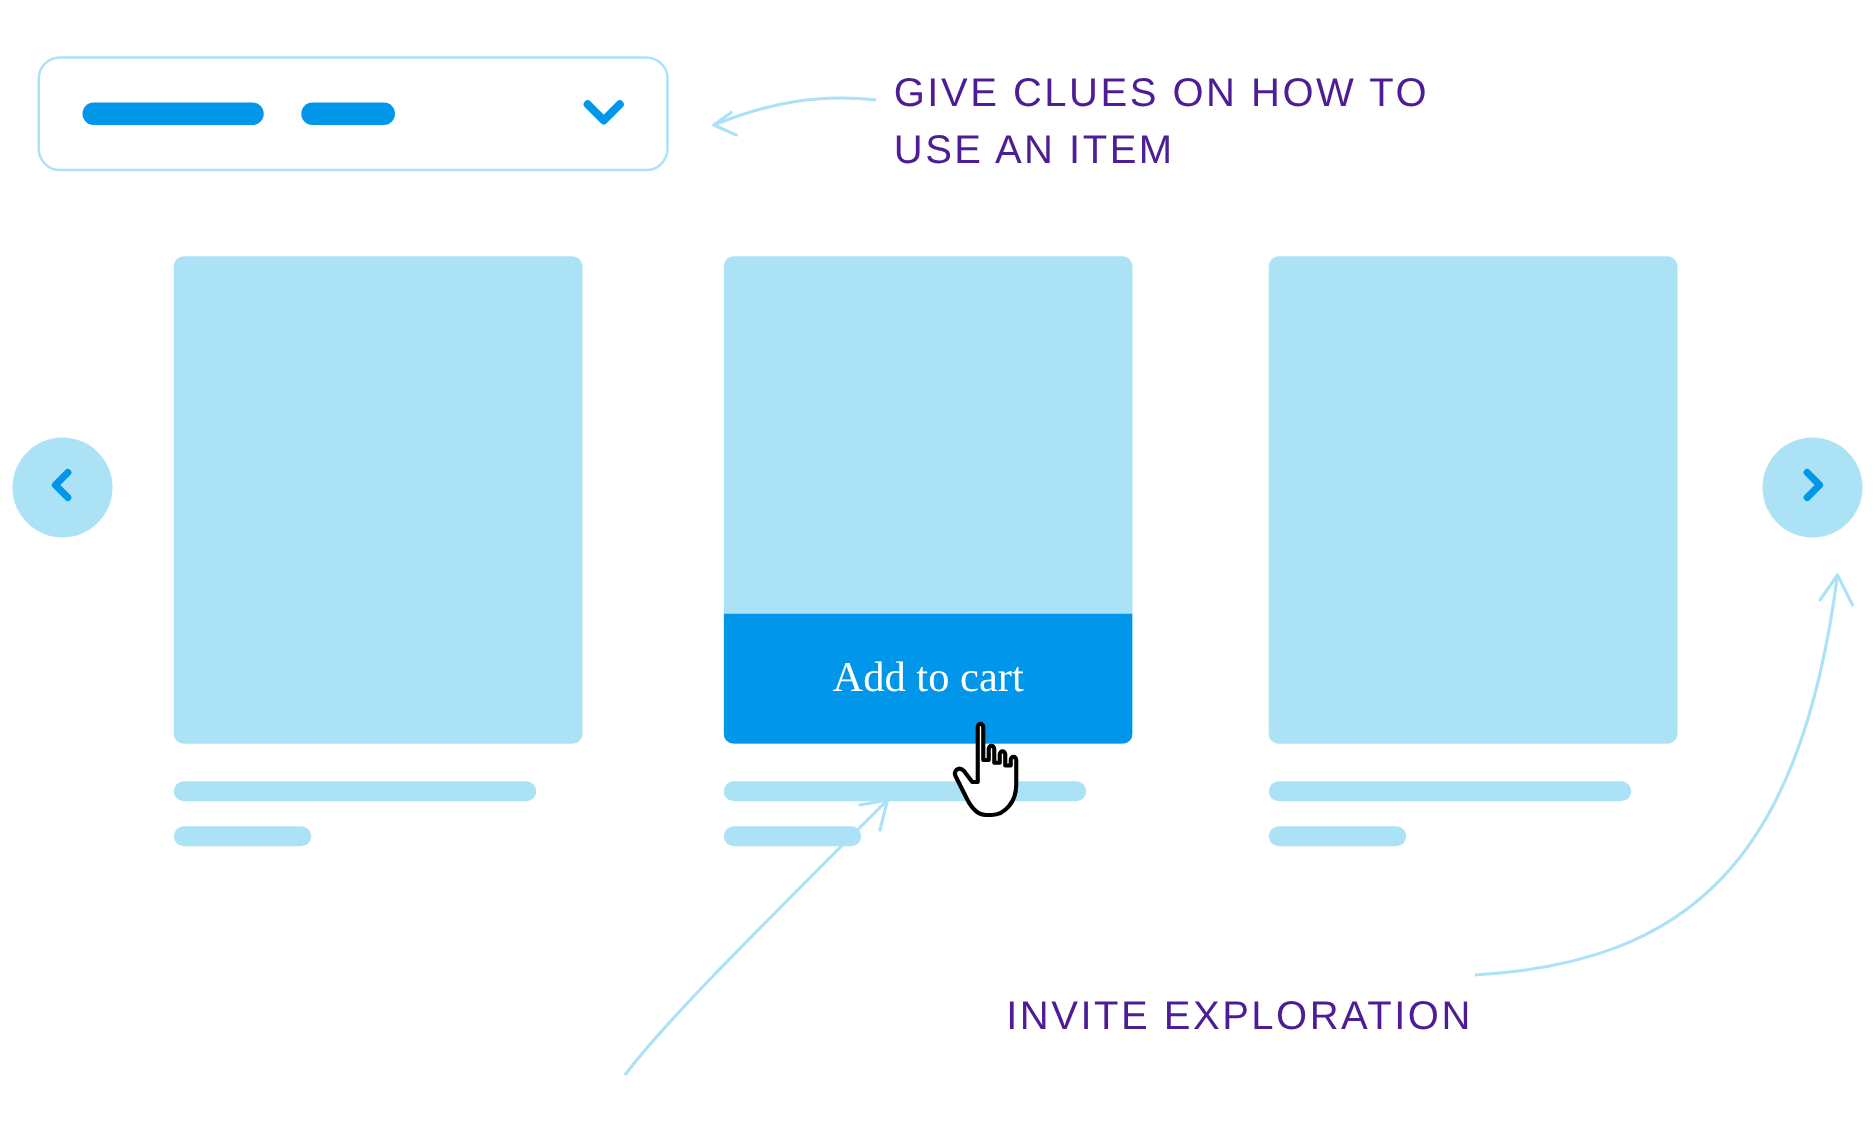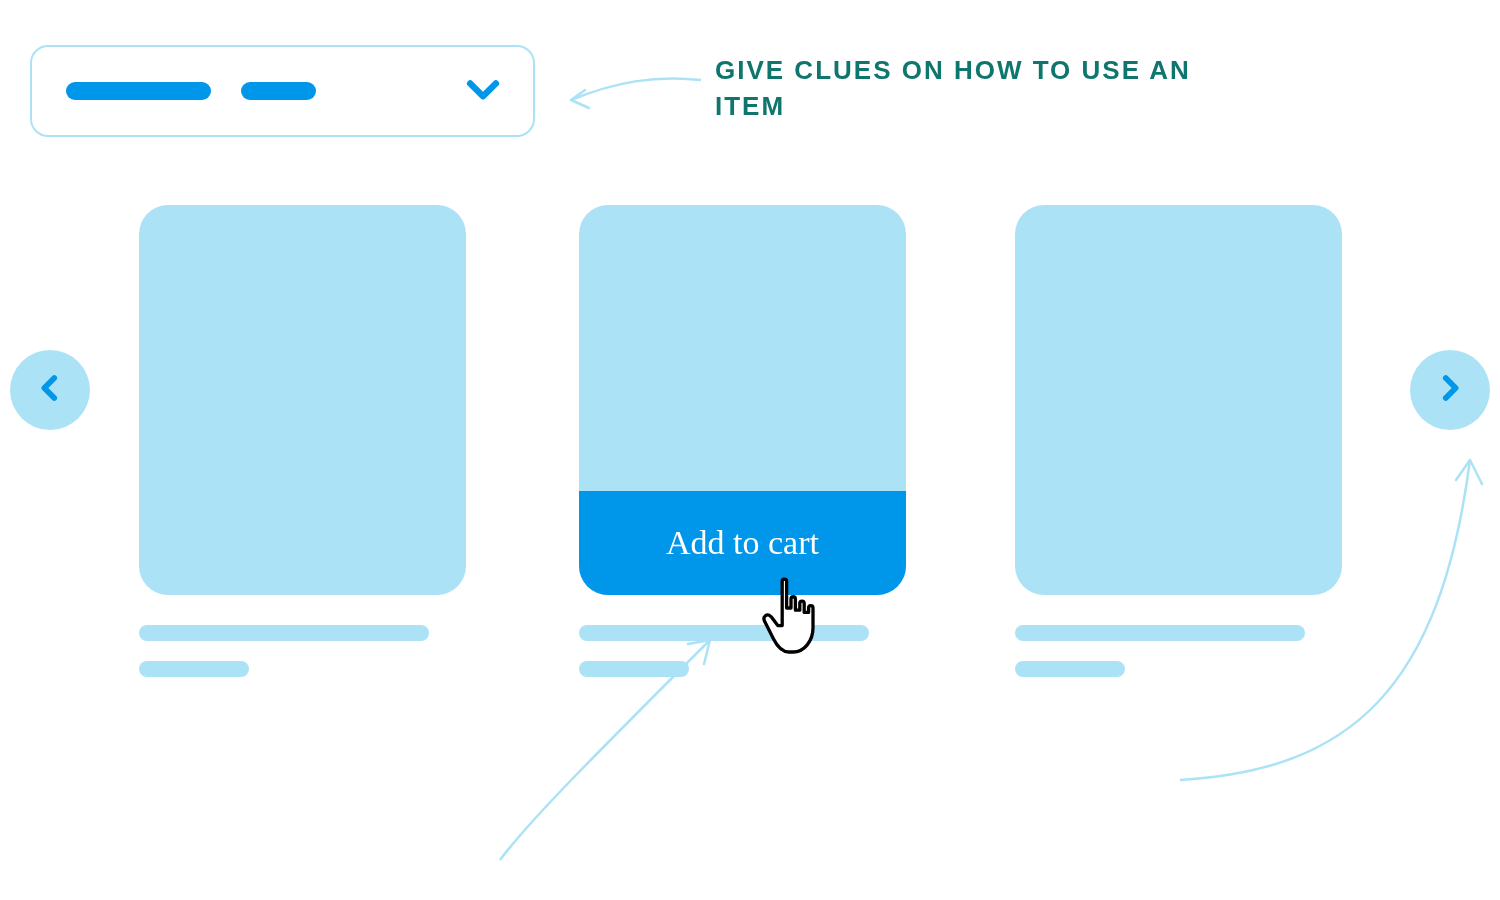--- a/index.html
+++ b/index.html
@@ -59,21 +59,21 @@
     width: 327px;
     top: 205px;
   }
   .card.c1 { left: 139px; }
   .card.c2 { left: 579px; }
   .card.c3 { left: 1015px; }
   .card-img {
     width: 327px;
     height: 390px;
     background: #ACE2F6;
-    border-radius: 29px;
+    border-radius: 8px;
     position: relative;
     overflow: hidden;
     text-align: right;
   }
   .cta-bar {
     position: absolute;
     left: 0; right: 0; bottom: 0;
     height: 104px;
     background: #0096e9;
     color: #ffffff;
@@ -85,24 +85,24 @@
   }
   .card-line { background: #ACE2F6; height: 16px; border-radius: 8px; margin-top: 30px; }
   .card-line.full { width: 290px; }
   .card-line.half { width: 110px; margin-top: 20px; }
   .card.c2 .card-line.full { width: 290px; }
   .card.c2 .card-line.half { width: 110px; }
 
   
   .anno {
     position: absolute;
-    color: #0f766e;
-    font-weight: 700;
+    color: #4c1d95;
+    font-weight: 400;
     letter-spacing: 2px;
-    font-size: 26px;
+    font-size: 32px;
     line-height: 1.4;
     text-transform: uppercase;
   }
   .anno.a1 { left: 715px; top: 52px; width: 500px; }
   .anno.a2 { left: 140px; top: 790px; width: 500px; }
   .anno.a3 { left: 805px; top: 790px; width: 500px; }
 
   
   .arrow { position: absolute; pointer-events: none; }
 
@@ -180,14 +180,15 @@
     <path d="M30 240 C 60 200, 120 140, 240 20" fill="none" stroke="#ACE2F6" stroke-width="2.5"></path>
     <path d="M240 20 L218 24 M240 20 L234 44" fill="none" stroke="#ACE2F6" stroke-width="2.5" stroke-linecap="round"></path>
   </svg>
 
   <svg class="arrow" style="left:1170px; top:430px; width:330px; height:360px;" viewBox="0 0 330 360">
     <path d="M10 350 C 180 340, 270 260, 300 30" fill="none" stroke="#ACE2F6" stroke-width="2.5"></path>
     <path d="M300 30 L286 50 M300 30 L312 54" fill="none" stroke="#ACE2F6" stroke-width="2.5" stroke-linecap="round"></path>
   </svg>
 
 
+  <div class="anno a3">INVITE EXPLORATION</div>
 
 </div>
 
 </body></html>

